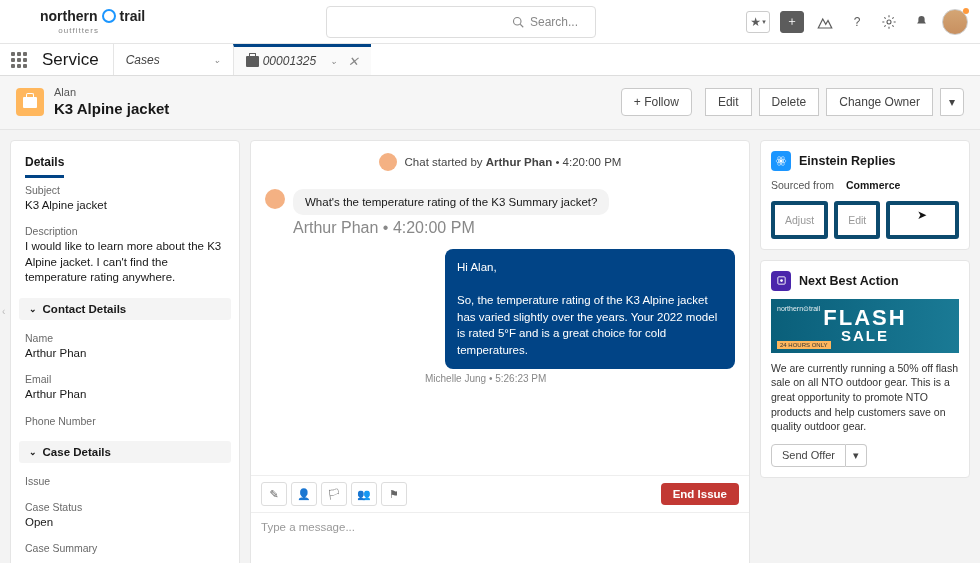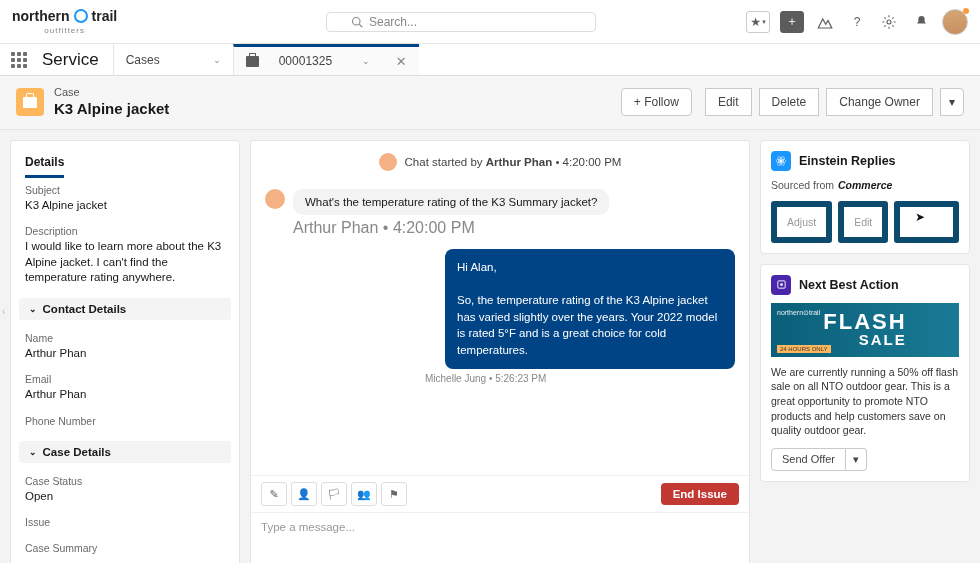--- a/index.html
+++ b/index.html
@@ -1,35 +1,35 @@
 <!DOCTYPE html>
 <html><head>
 <meta charset="utf-8">
 <style>
 * { box-sizing: border-box; margin: 0; padding: 0; font-family: -apple-system, BlinkMacSystemFont, "Segoe UI", Arial, sans-serif; }
 body { background: #f3f3f3; width: 980px; height: 563px; overflow: hidden; font-size: 12px; color: #181818; }
 .topbar { background: #fff; height: 44px; display: flex; align-items: center; padding: 0 12px; border-bottom: 1px solid #e5e5e5; gap: 10px; }
 .logo { font-weight: 700; font-size: 14px; color: #222; display: flex; align-items: center; gap: 4px; flex-direction: column; line-height: 1; }
-.logo-main { display: flex; align-items:center; gap:4px;}
+.logo-main { display: flex; align-items:center; gap:4px;margin-left:28px;}
 .logo-sub { font-size: 8px; font-weight: 400; color: #888; letter-spacing: 1px;}
 .logo-icon { width: 14px; height: 14px; border-radius: 50%; border: 2px solid #1b96ff; display:inline-block; position:relative;}
 .spacer { flex: 1; }
-.search { width: 270px; height: 20px; border: 1px solid #ddd; border-radius: 4px; display: flex; align-items: center; padding: 0 24px; color: #888; gap: 6px; margin-right:140px;}
+.search { width: 270px; height: 32px; border: 1px solid #ddd; border-radius: 4px; display: flex; align-items: center; padding: 0 17px; color: #888; gap: 6px; margin-right:140px;justify-content:flex-end;}
 .search svg { width: 12px; height: 12px; }
 .top-icons { display: flex; align-items: center; gap: 10px; }
 .top-icon { width: 22px; height: 22px; display: flex; align-items: center; justify-content: center; color: #5c5c5c; cursor: pointer; }
 .top-icon-box { border:1px solid #ccc; border-radius:3px; width:24px; height:22px; display:flex; align-items:center; justify-content:center;}
 .avatar { width: 26px; height: 26px; border-radius: 50%; background: linear-gradient(#d4a574, #c89060); border: 1px solid #ccc; position:relative;}
 .avatar::after{content:''; position:absolute; top:-2px; right:-2px; width:6px; height:6px; background:#ff9a3c; border-radius:50%;}
 .navbar { background: #fff; height: 32px; display: flex; align-items: stretch; border-bottom: 1px solid #ddd; }
 .waffle { width: 38px; display: flex; align-items: center; justify-content: center; cursor: pointer; }
 .waffle-grid { display: grid; grid-template-columns: repeat(3,4px); grid-template-rows: repeat(3,4px); gap: 2px; }
 .waffle-grid span { background: #706e6b; border-radius: 1px; }
 .nav-app { font-weight: 400; font-size: 17px; display: flex; align-items: center; padding: 0 14px 0 4px; }
-.nav-item { display: flex; align-items: center; padding: 0 12px; border-left: 1px solid #e5e5e5; cursor: pointer; gap: 20px; font-size: 12px; color: #444;}
+.nav-item { display: flex; align-items: center; padding: 0 12px; border-left: 1px solid #e5e5e5; cursor: pointer; gap: 4px; font-size: 12px; color: #444; font-style: italic;}
 .nav-item.active { border-top: 3px solid #014486; background: #fafafa; }
 .nav-item .chev { font-size: 9px; color: #888; margin-left: 10px;}
 .nav-close { color: #888; margin-left: 6px; cursor: pointer; font-size: 13px;}
 .briefcase{width:13px;height:11px;background:#5c5c5c;border-radius:1px;position:relative;}
 .briefcase::before{content:'';position:absolute;top:-3px;left:3px;width:5px;height:2px;border:1px solid #5c5c5c;border-bottom:none;border-radius:1px 1px 0 0;}
 .header-row { background: #f6f6f6; padding: 10px 16px; display: flex; align-items: center; gap: 10px; border-bottom: 1px solid #e5e5e5;}
 .case-icon { width: 28px; height: 28px; background: #ffb75d; border-radius: 4px; display: flex; align-items: center; justify-content: center; }
 .case-icon-inner{width:14px; height:11px; background:#fff; border-radius:1px; position:relative;}
 .case-icon-inner::before{content:'';position:absolute;top:-4px;left:3px;width:6px;height:3px;border:1.5px solid #fff;border-bottom:none;border-radius:2px 2px 0 0;}
 .header-titles { line-height: 1.25; }
@@ -66,23 +66,23 @@
 .chat-toolbar { border-top: 1px solid #eee; padding: 6px 10px; display: flex; align-items: center; gap: 4px; }
 .ct-btn { width: 26px; height: 24px; border: 1px solid #ddd; border-radius: 3px; background: #fff; display: flex; align-items: center; justify-content: center; cursor: pointer; color:#666; font-size:11px;}
 .end-chat { margin-left: auto; background: #c23934; color: #fff; border: none; border-radius: 4px; padding: 5px 12px; font-size: 11.5px; font-weight: 600; cursor: pointer; }
 .compose { border-top: 1px solid #eee; padding: 8px 10px; color: #999; font-size: 11.5px; position: relative; height: 60px;}
 .card-hdr { display: flex; align-items: center; gap: 8px; margin-bottom: 8px; }
 .card-title { font-weight: 700; font-size: 12.5px; }
 .einstein-icon { width: 20px; height: 20px; background: #1b96ff; border-radius: 4px; display: flex; align-items: center; justify-content: center; color: #fff; }
 .nba-icon { width: 20px; height: 20px; background: #4a26ab; border-radius: 4px; display: flex; align-items: center; justify-content: center; color: #fff; }
 .reply-text { font-size: 10.5px; color: #8a8a8a; line-height: 1.45; margin-bottom: 14px; }
 .sourced { font-size: 10.5px; color: #555; margin-bottom: 10px; }
-.sourced b { color: #181818; margin-left: 4px; font-weight: 600; font-style: italic; }
+.sourced b { color: #181818; margin-left: 12px; font-weight: 600; }
 .reply-actions { display: flex; gap: 6px; }
-.rbtn { border: 6px solid #0c4a6e; background: #fff; padding: 9px 10px; font-size: 10.5px; border-radius: 3px; cursor: pointer; color:#999;}
+.rbtn { border: 4px solid #0c4a6e; background: #fff; padding: 9px 10px; font-size: 10.5px; border-radius: 3px; cursor: pointer; color:#999;}
 .rbtn.wide { flex: 1; position: relative; }
 .cursor { position: absolute; right: 28px; top: 3px; font-size: 12px; color:#111;}
 .sale-banner { height: 54px; background: linear-gradient(90deg, #0a5f7a, #1a7a95); display: flex; align-items: center; justify-content: center; color: #fff; font-weight: 700; letter-spacing: 2px; font-size: 22px; margin-bottom: 8px; font-family: Arial; position:relative; overflow:hidden;}
 .sale-banner .sub{position:absolute; left:6px; bottom:4px; background:#ffb75d; color:#333; font-size:6px; padding:1px 3px; letter-spacing:0; font-weight:400;}
 .sale-banner .logo-sm{position:absolute; left:6px; top:6px; font-size:7px; letter-spacing:0; font-weight:400; opacity:0.9;}
 .nba-text { font-size: 10.5px; color: #333; line-height: 1.4; margin-bottom: 10px; }
 .send-offer { display: flex; }
 .send-offer button { border: 1px solid #c9c9c9; background: #fff; padding: 4px 10px; font-size: 11px; cursor: pointer; color:#444;}
 .send-offer button:first-child { border-radius: 4px 0 0 4px; }
 .send-offer button:last-child { border-radius: 0 4px 4px 0; border-left: none; padding:4px 7px;}
@@ -158,21 +158,21 @@
     <span class="chev">⌄</span>
     <span class="nav-close">✕</span>
   </div>
 </div>
 
 <div class="header-row">
   <div class="case-icon">
       <div class="case-icon-inner"></div>
     </div>
   <div class="header-titles">
-    <div class="header-eyebrow">Case</div>
+    <div class="header-eyebrow">Alan</div>
     <div class="header-title">K3 Alpine jacket</div>
   </div>
   <div class="spacer"></div>
   <div class="header-actions">
     <button class="hbtn single" style="margin-right:6px;">+  Follow</button>
     <button class="hbtn">Edit</button>
     <button class="hbtn">Delete</button>
     <button class="hbtn">Change Owner</button>
     <button class="hbtn">▾</button>
   </div>
@@ -203,25 +203,25 @@
       <div class="field-val">Arthur Phan</div>
     </div>
     <div class="field">
       <div class="field-label">Phone Number</div>
     </div>
     <div class="section-hdr">
         <span class="chev2">⌄</span>
         <span>Case Details</span>
       </div>
     <div class="field">
+      <div class="field-label">Issue</div>
+    </div>
+    <div class="field">
       <div class="field-label">Case Status</div>
       <div class="field-val">Open</div>
-    </div>
-    <div class="field">
-      <div class="field-label">Issue</div>
     </div>
     <div class="field">
       <div class="field-label">Case Summary</div>
     </div>
   </div>
 
   <div class="col center">
     <div class="chat-head">
       <span class="av"></span>
       <span>
@@ -288,21 +288,21 @@
               <rect x="4" y="4" width="16" height="16" rx="2" fill="none" stroke="#fff" stroke-width="2"></rect>
               <circle cx="12" cy="12" r="3" fill="#fff"></circle>
             </svg>
           </div>
         <div class="card-title">Next Best Action</div>
       </div>
       <div class="sale-banner">
         <span class="logo-sm">northern⊙trail</span>
         <div style="text-align:center;line-height:0.95;">
           <div>FLASH</div>
-          <div style="font-size:15px; text-align:right;">SALE</div>
+          <div style="font-size:15px; ">SALE</div>
         </div>
         <span class="sub">24 HOURS ONLY</span>
       </div>
       <div class="nba-text">We are currently running a 50% off flash sale on all NTO outdoor gear. This is a great opportunity to promote NTO products and help customers save on quality outdoor gear.</div>
       <div class="send-offer">
         <button>Send Offer</button>
         <button>▾</button>
       </div>
     </div>
   </div>

